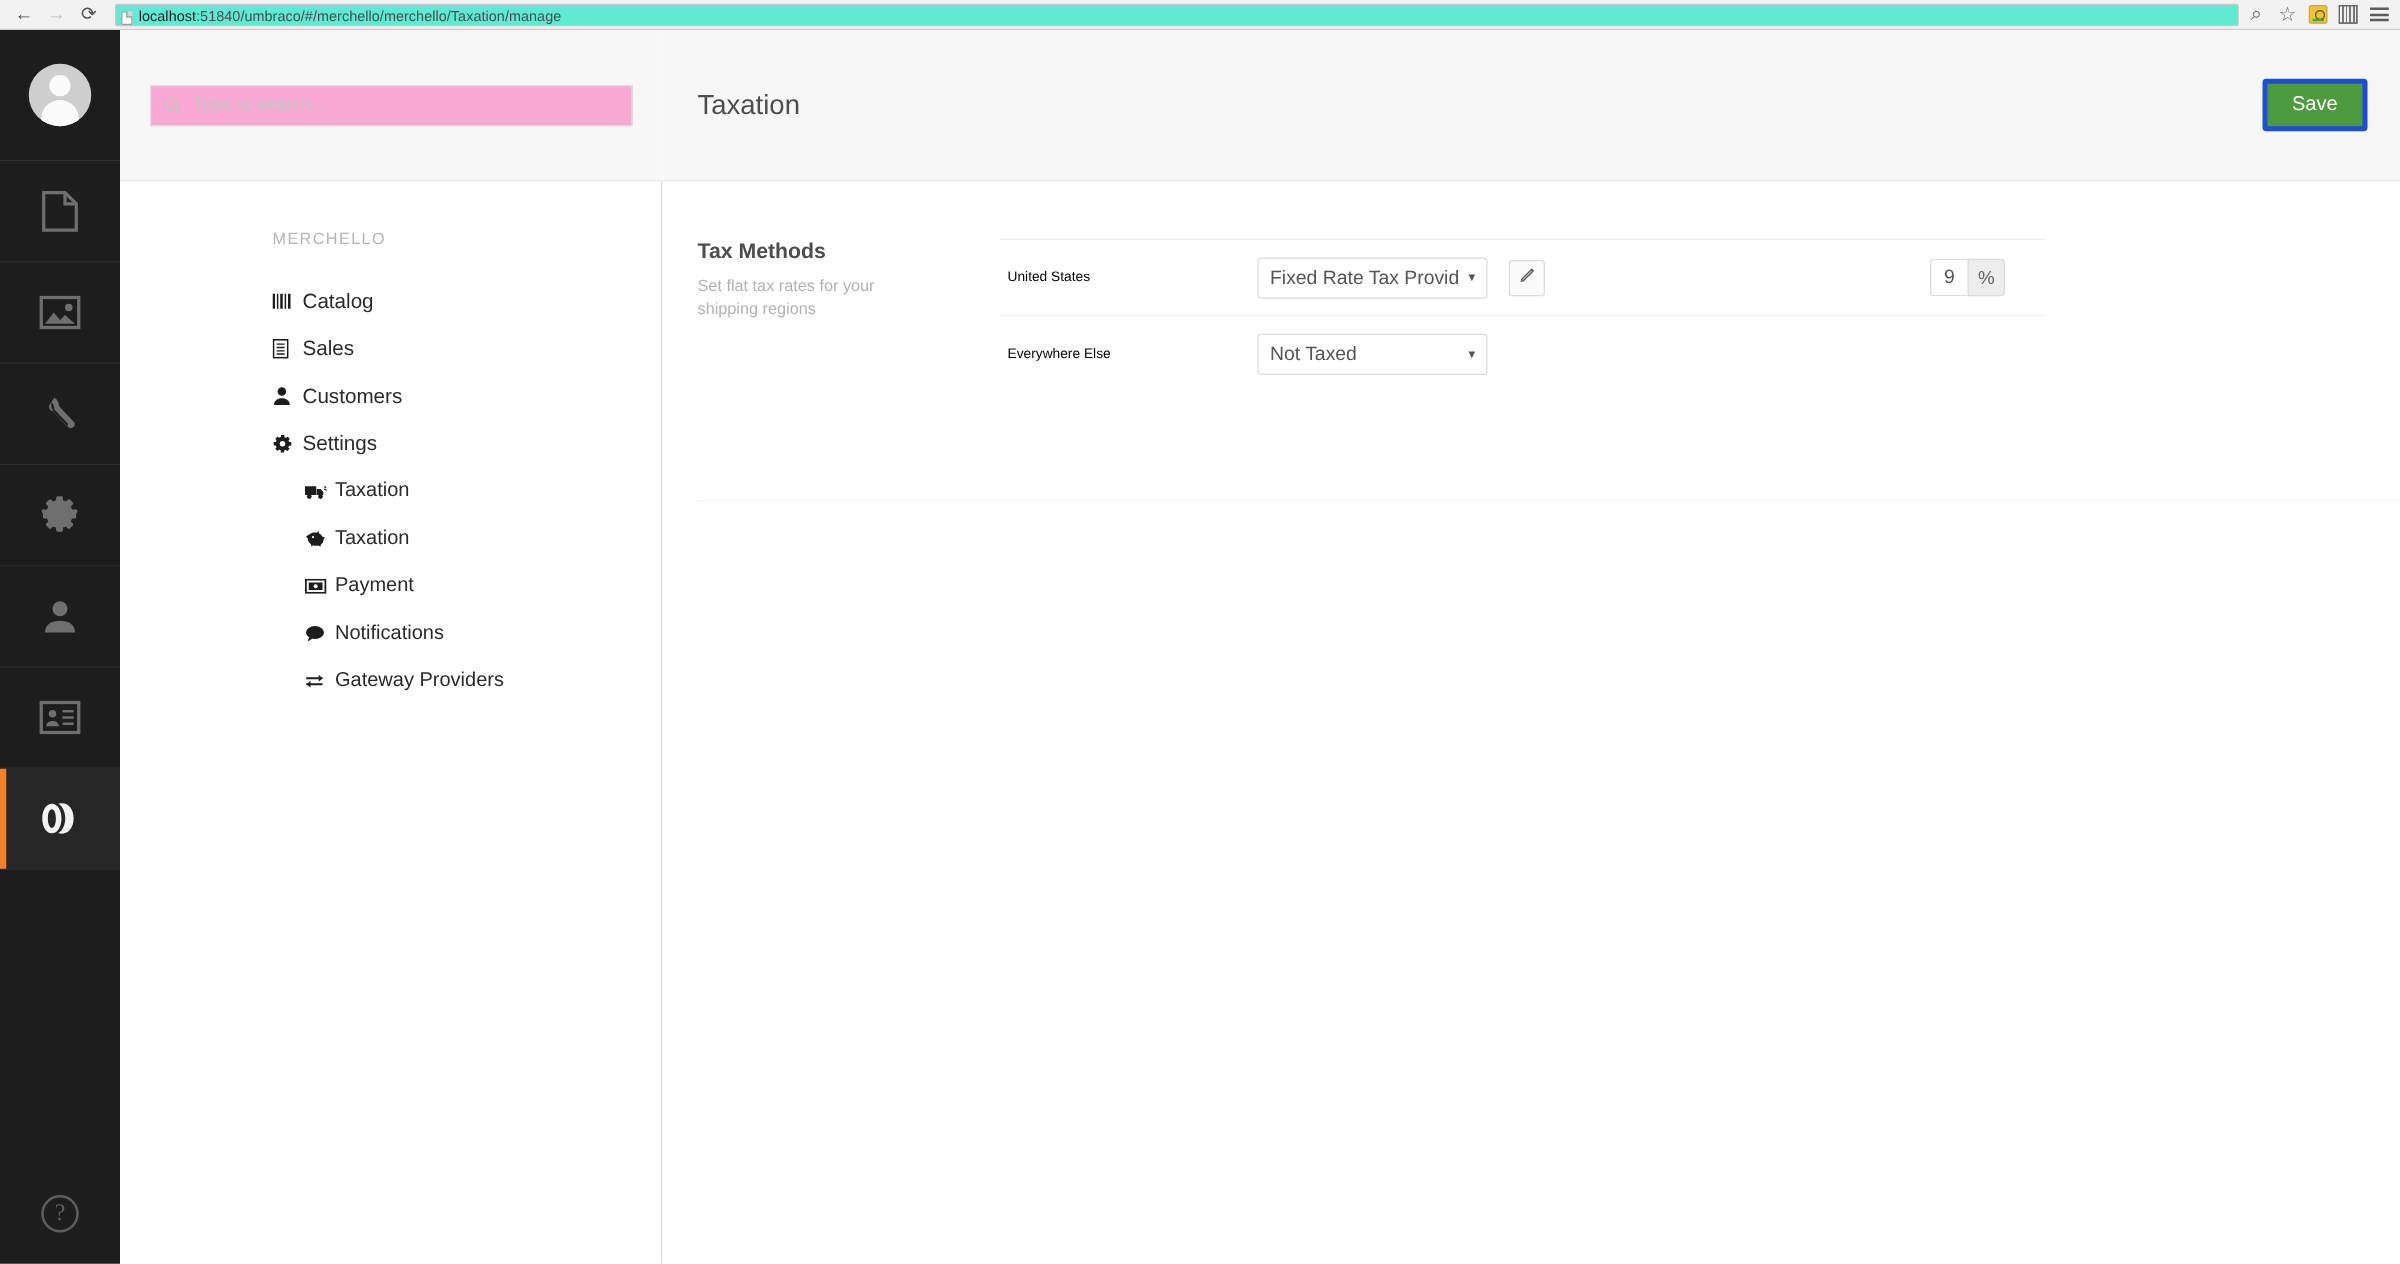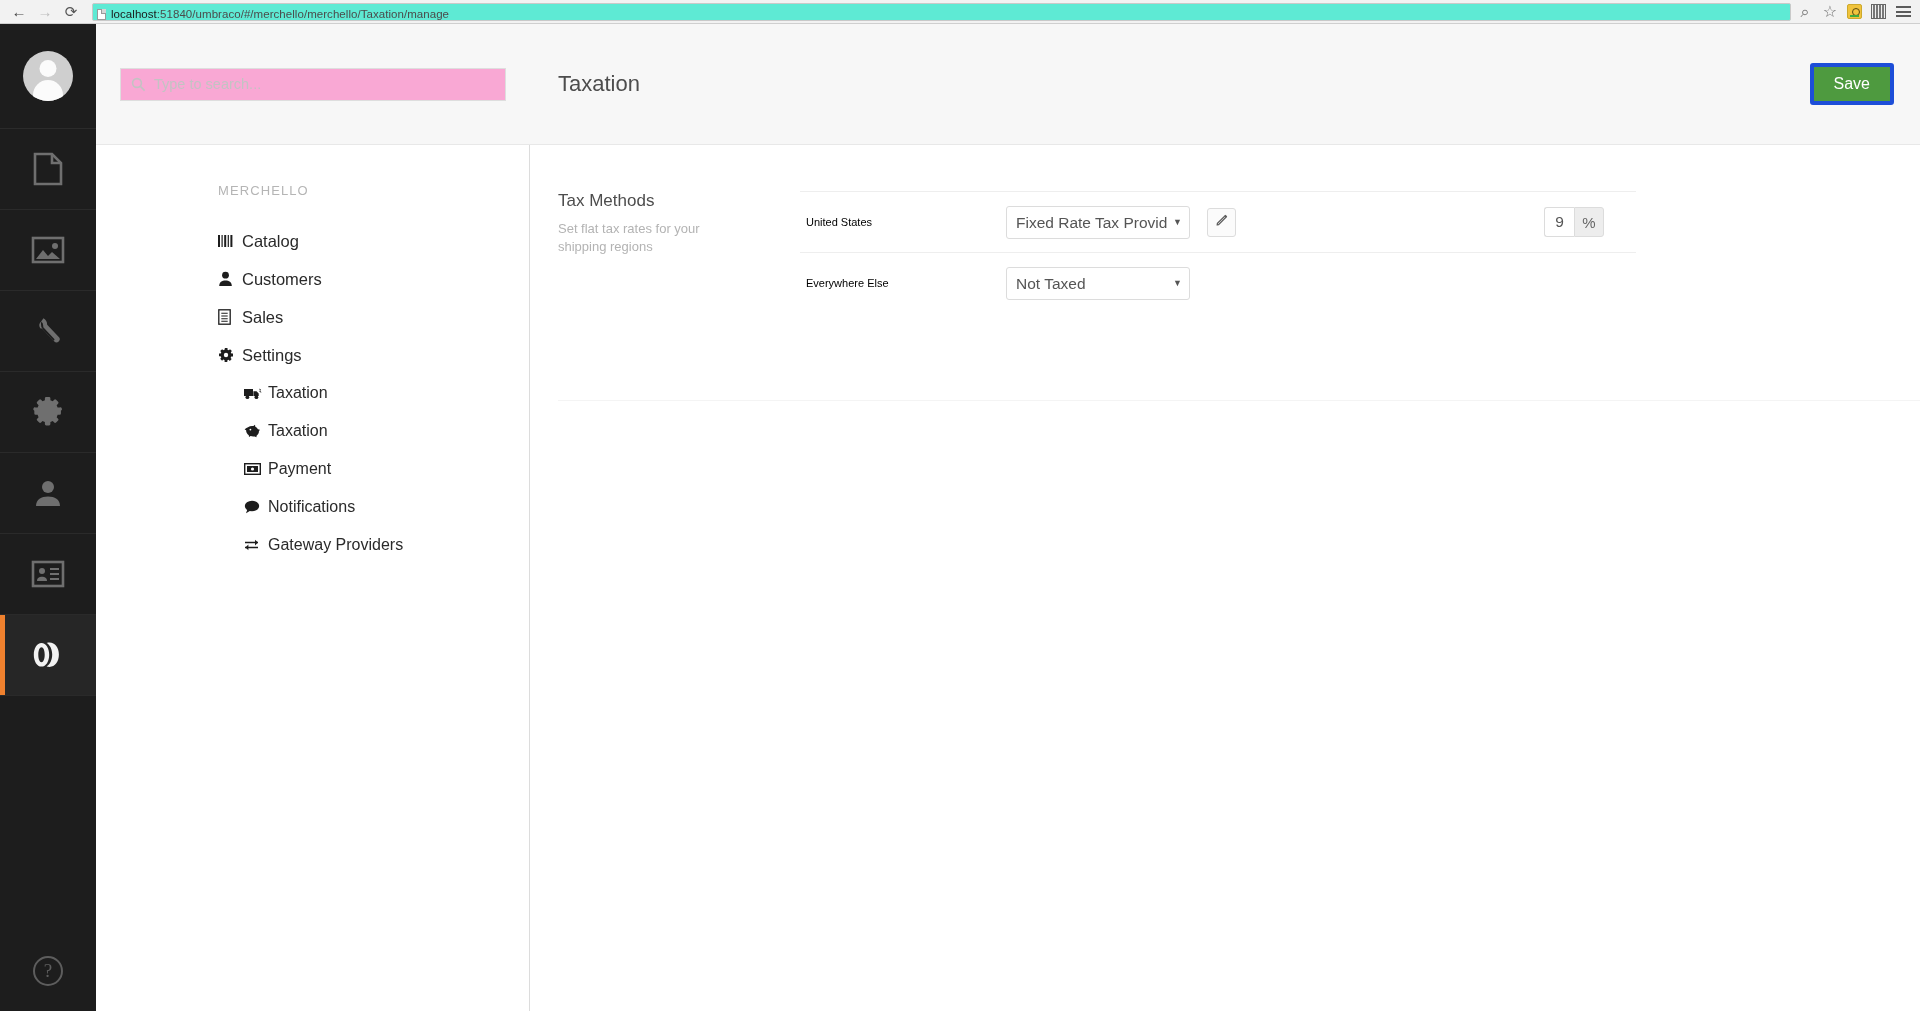--- a/index.html
+++ b/index.html
@@ -207,21 +207,21 @@
     font-size: 16px; padding: 9px 20px; cursor: pointer;
     line-height: 1;
   }
 
   #editor-body { padding: 46px 0 0 0; position: relative; }
   .prop-group { display: flex; }
   .prop-group-head {
     width: 270px; flex: 0 0 auto;
     padding: 0 24px 0 28px;
   }
-  .prop-group-title { font-size: 17px; color: #4d4d4d; margin-bottom: 9px; }
+  .prop-group-title { font-size: 17px; color: #4d4d4d; margin-bottom: 9px; font-weight: bold; }
   .prop-group-desc { font-size: 13px; color: #b3b3b3; line-height: 1.35; max-width: 180px; }
   .prop-rows { flex: 1 1 auto; max-width: 836px; }
   .prop-row {
     display: flex; align-items: center;
     height: 61px;
     border-top: 1px solid #eeeeee;
     padding-left: 6px;
   }
   .prop-row-label {
     width: 200px; flex: 0 0 auto;
@@ -405,36 +405,36 @@
               <rect x="6.2" y="1" width="2" height="12" fill="#1d1d1d"></rect>
               <rect x="9.7" y="1" width="1.2" height="12" fill="#1d1d1d"></rect>
               <rect x="12.4" y="1" width="2" height="12" fill="#1d1d1d"></rect>
             </svg>
         </span>
         <span class="tree-label">Catalog</span>
       </div>
 
       <div class="tree-item">
         <span class="tree-icon">
+          <svg width="13" height="16" viewBox="0 0 13 16">
+              <rect x="0.8" y="0.8" width="11.4" height="14.4" fill="none" stroke="#1d1d1d" stroke-width="1.3"></rect>
+              <path d="M3.3 4.3h6.4M3.3 7h6.4M3.3 9.7h6.4M3.3 12.2h6.4" stroke="#1d1d1d" stroke-width="1.1"></path>
+            </svg>
+        </span>
+        <span class="tree-label">Sales</span>
+      </div>
+
+      <div class="tree-item">
+        <span class="tree-icon">
           <svg width="15" height="16" viewBox="0 0 15 16">
               <circle cx="7.5" cy="4.2" r="3.4" fill="#1d1d1d"></circle>
               <path d="M1.2 15c0-3.6 2.8-5.4 6.3-5.4S13.8 11.4 13.8 15z" fill="#1d1d1d"></path>
             </svg>
         </span>
         <span class="tree-label">Customers</span>
-      </div>
-
-      <div class="tree-item">
-        <span class="tree-icon">
-          <svg width="13" height="16" viewBox="0 0 13 16">
-              <rect x="0.8" y="0.8" width="11.4" height="14.4" fill="none" stroke="#1d1d1d" stroke-width="1.3"></rect>
-              <path d="M3.3 4.3h6.4M3.3 7h6.4M3.3 9.7h6.4M3.3 12.2h6.4" stroke="#1d1d1d" stroke-width="1.1"></path>
-            </svg>
-        </span>
-        <span class="tree-label">Sales</span>
       </div>
 
       <div class="tree-item">
         <span class="tree-icon">
           <svg width="16" height="16" viewBox="0 0 16 16">
               <path fill="#1d1d1d" d="M15 6.6h-1.6a5.6 5.6 0 0 0-.6-1.4l1.1-1.1-1.9-1.9-1.1 1.1a5.6 5.6 0 0 0-1.4-.6V1h-2.7v1.6a5.6 5.6 0 0 0-1.4.6L4.1 2.2 2.2 4.1l1.1 1.1a5.6 5.6 0 0 0-.6 1.4H1v2.7h1.7a5.6 5.6 0 0 0 .6 1.4l-1.1 1.1 1.9 1.9 1.1-1.1a5.6 5.6 0 0 0 1.4.6V15h2.7v-1.6a5.6 5.6 0 0 0 1.4-.6l1.1 1.1 1.9-1.9-1.1-1.1a5.6 5.6 0 0 0 .6-1.4H15z"></path>
               <circle cx="8" cy="8" r="2.2" fill="#ffffff"></circle>
             </svg>
         </span>
         <span class="tree-label">Settings</span>

